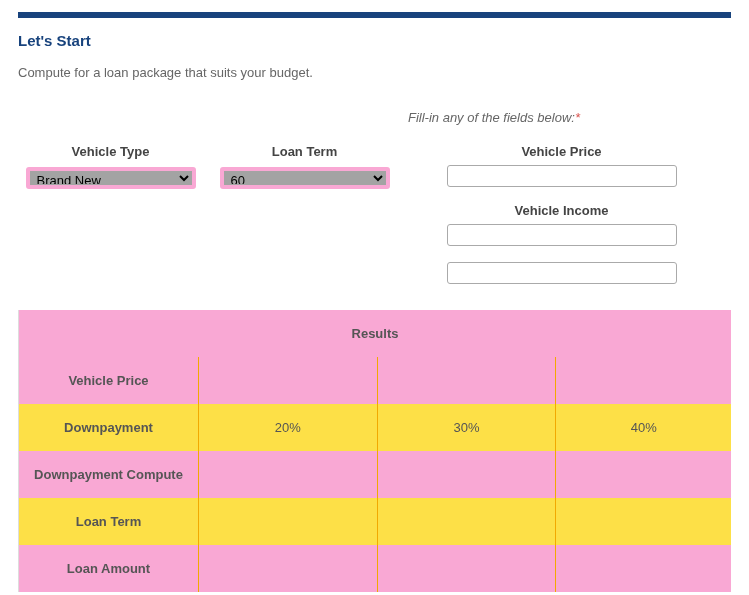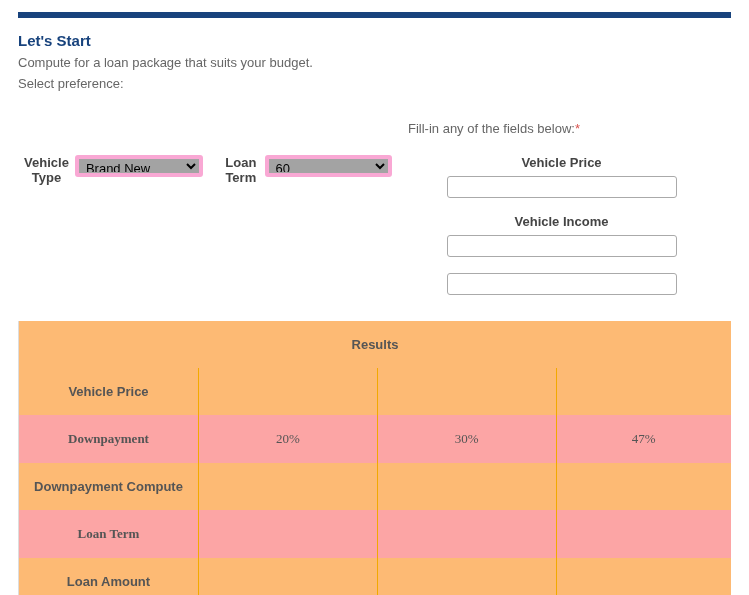--- a/index.html
+++ b/index.html
@@ -15,32 +15,33 @@
       background: #18437d;
       margin: 12px 18px 0 18px;
     }
     .content {
       padding: 14px 18px;
     }
     .title {
       color: #18437d;
       font-size: 15px;
       font-weight: bold;
-      margin-bottom: 6px;
+      margin-bottom: 16px;
     }
     .subtitle {
       color: #666;
       font-size: 13px;
       margin-bottom: 6px;
     }
     .fill-in {
       color: #666;
       font-size: 13px;
       text-align: right;
       margin: 24px 0 14px 0;
+      font-style: italic;
     }
     .fill-in .asterisk { color: #d9534f; }
     .field-label {
       color: #444;
       font-size: 13px;
       font-weight: 600;
       margin-bottom: 8px;
       text-align: center;
     }
     select {
@@ -98,61 +99,59 @@
       border-right: 1px solid #f2a900;
       border-bottom: none;
     }
     .results-table td:last-child { border-right: none; }
     .results-table td.label-cell {
       width: 180px;
       font-weight: 600;
       color: #555;
     }
     .results-table tr.alt td {
-      background: #fca5a5;
-      font-family: Liberation Serif, serif;
+      background: #fde047;
     }
     .results-table tr td {
-      background: #fdba74;
+      background: #f9a8d4;
     }
     .table-wrap {
       border-left: 1px solid #ddd;
     }
     .form-grid {
       display: flex;
       flex-direction: row;
     }
     .left-selects {
       display: flex;
       gap: 14px;
       align-items: flex-start;
     }
     .sel-group {
       display: flex;
-      flex-direction: row;
-      align-items: flex-start;
+      flex-direction: column;
+      align-items: center;
       width: 185px;
     }
     .form-area {
       position: relative;
     }
     .fill-in-wrap {
       position: absolute;
       left: 390px;
       top: 0;
     }
   </style>
 </head>
 <body>
 
 <div class="top-bar"></div>
 <div class="content">
   <div class="title">Let's Start</div>
   <div class="subtitle">Compute for a loan package that suits your budget.</div>
-  <div class="subtitle">Select preference:</div>
 
   <div class="form-area">
     <div class="fill-in-wrap">
       <div class="fill-in">
         <span>Fill-in any of the fields below:</span><span class="asterisk">*</span>
       </div>
     </div>
 
     <div style="height:58px;"></div>
 
@@ -199,21 +198,21 @@
           <tr>
             <td class="label-cell">Vehicle Price</td>
             <td></td>
             <td></td>
             <td></td>
           </tr>
           <tr class="alt">
             <td class="label-cell">Downpayment</td>
             <td>20%</td>
             <td>30%</td>
-            <td>47%</td>
+            <td>40%</td>
           </tr>
           <tr>
             <td class="label-cell">Downpayment Compute</td>
             <td></td>
             <td></td>
             <td></td>
           </tr>
           <tr class="alt">
             <td class="label-cell">Loan Term</td>
             <td></td>

